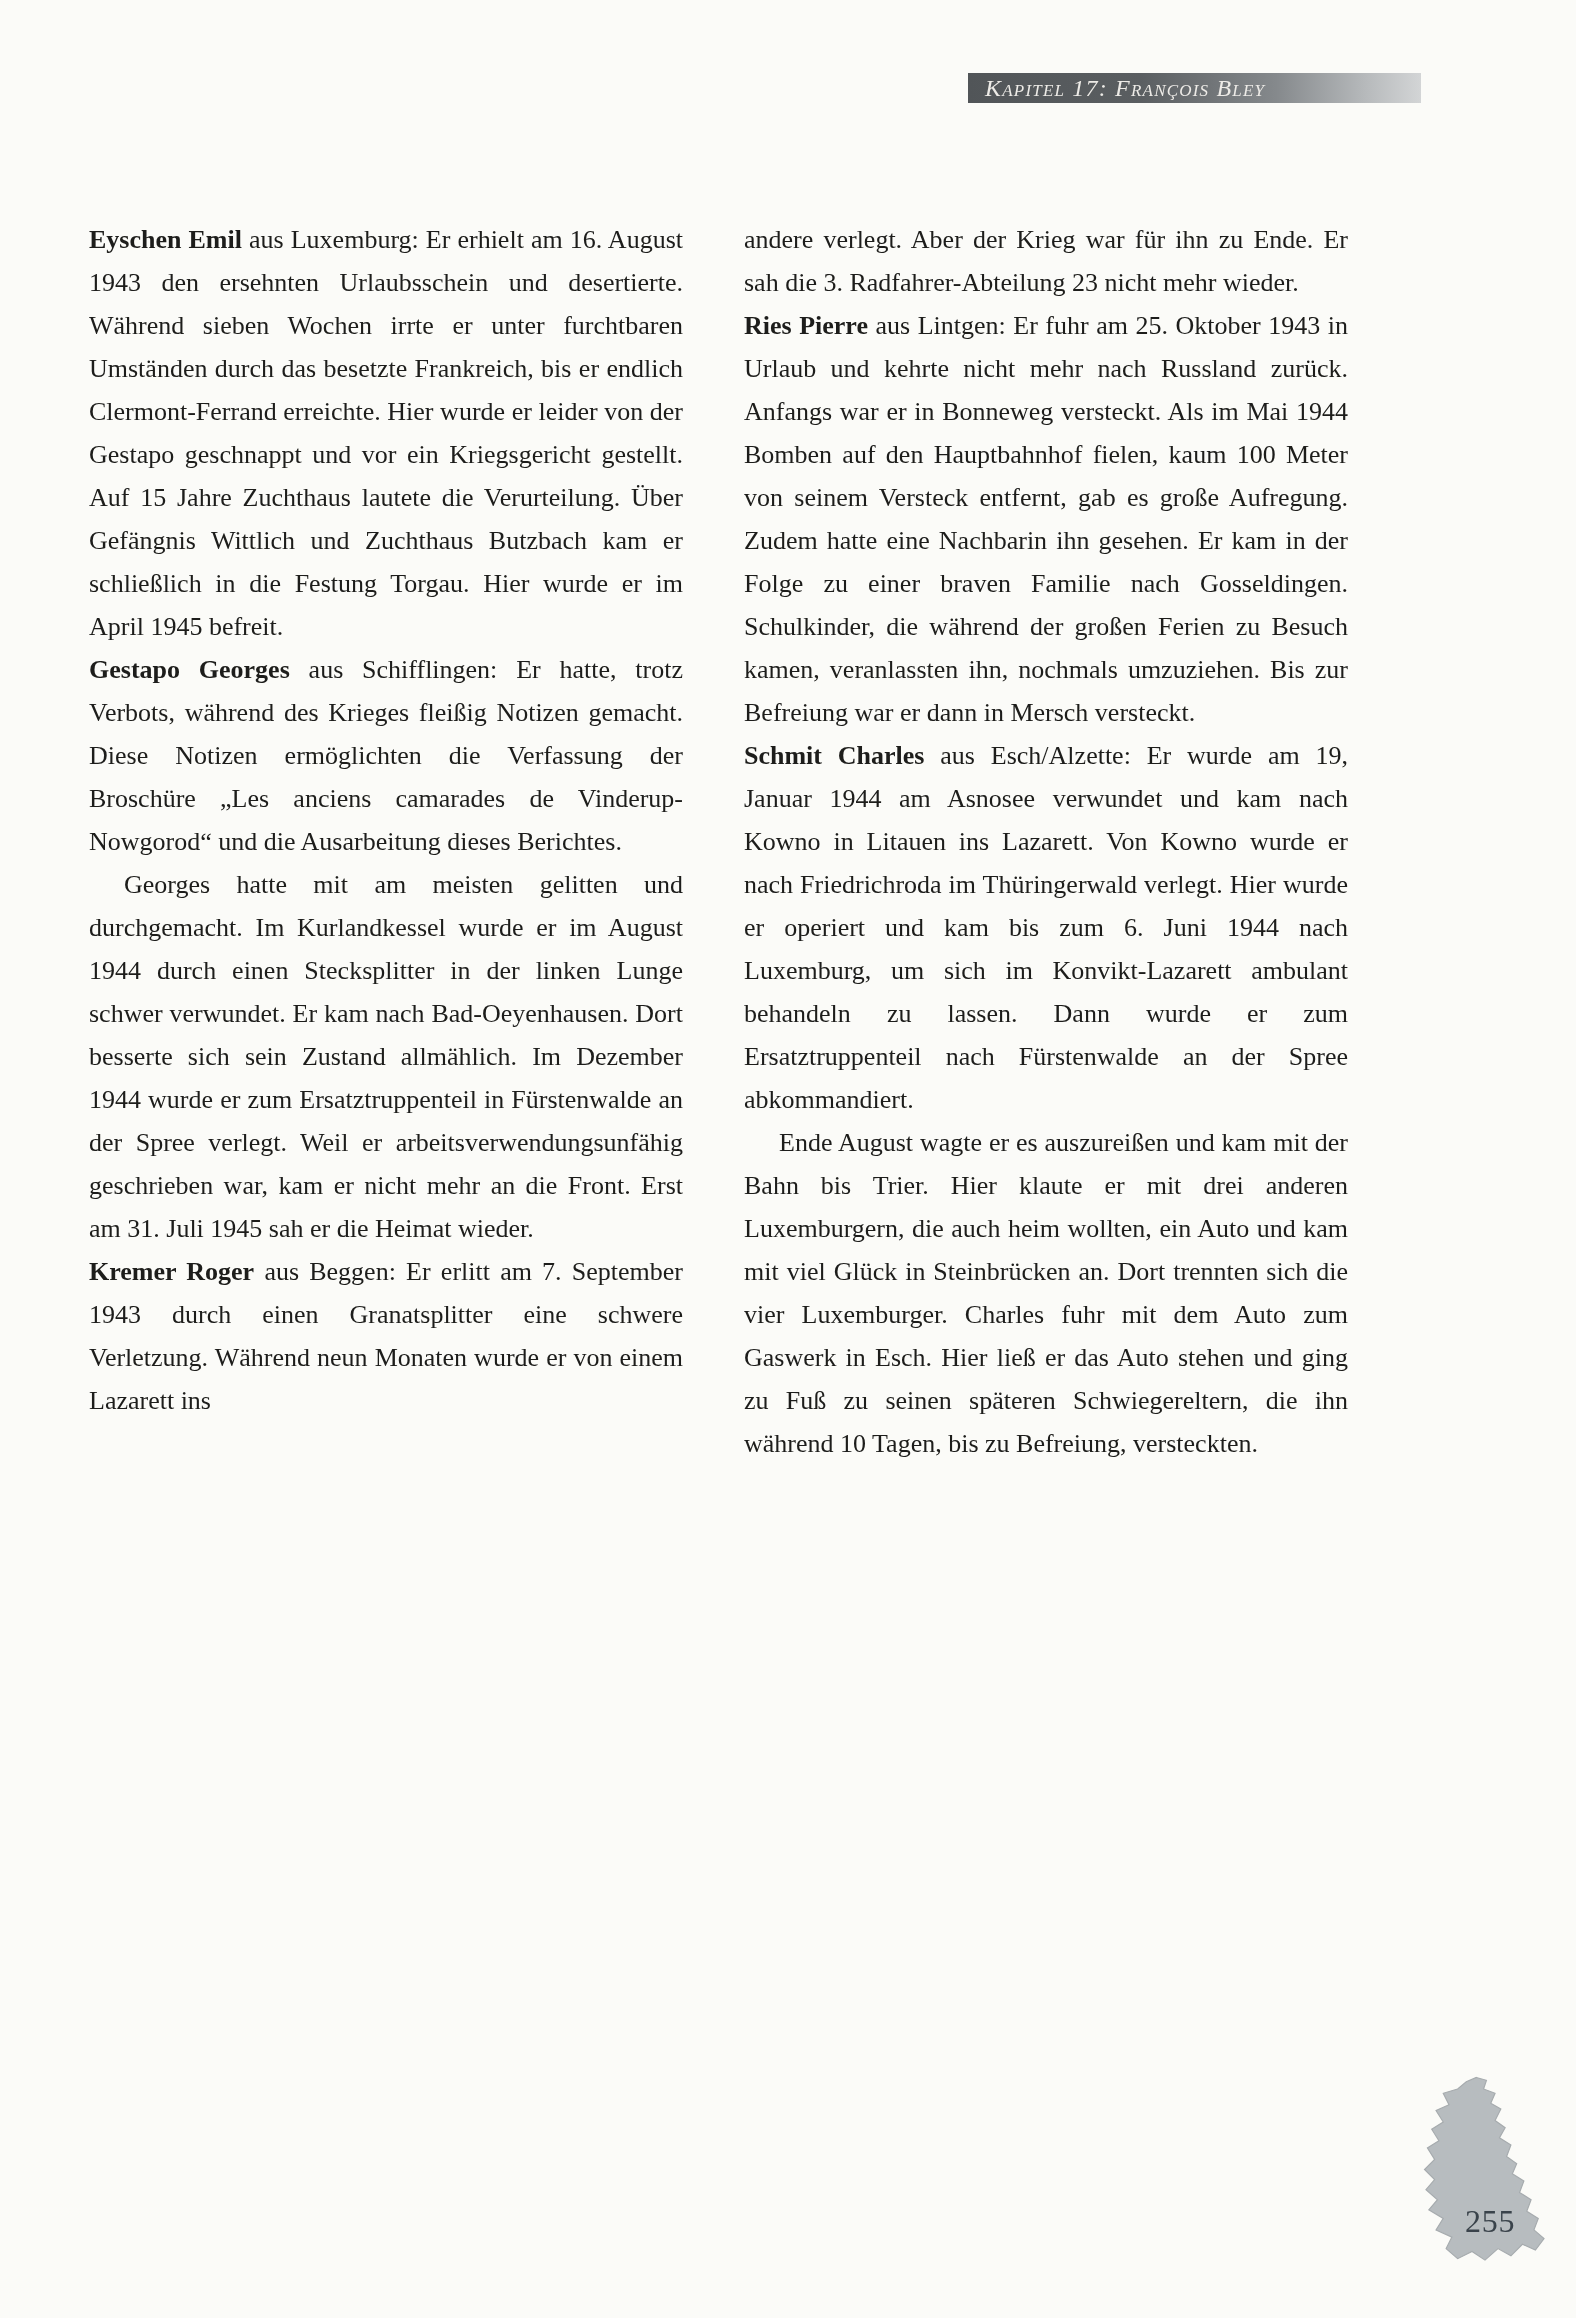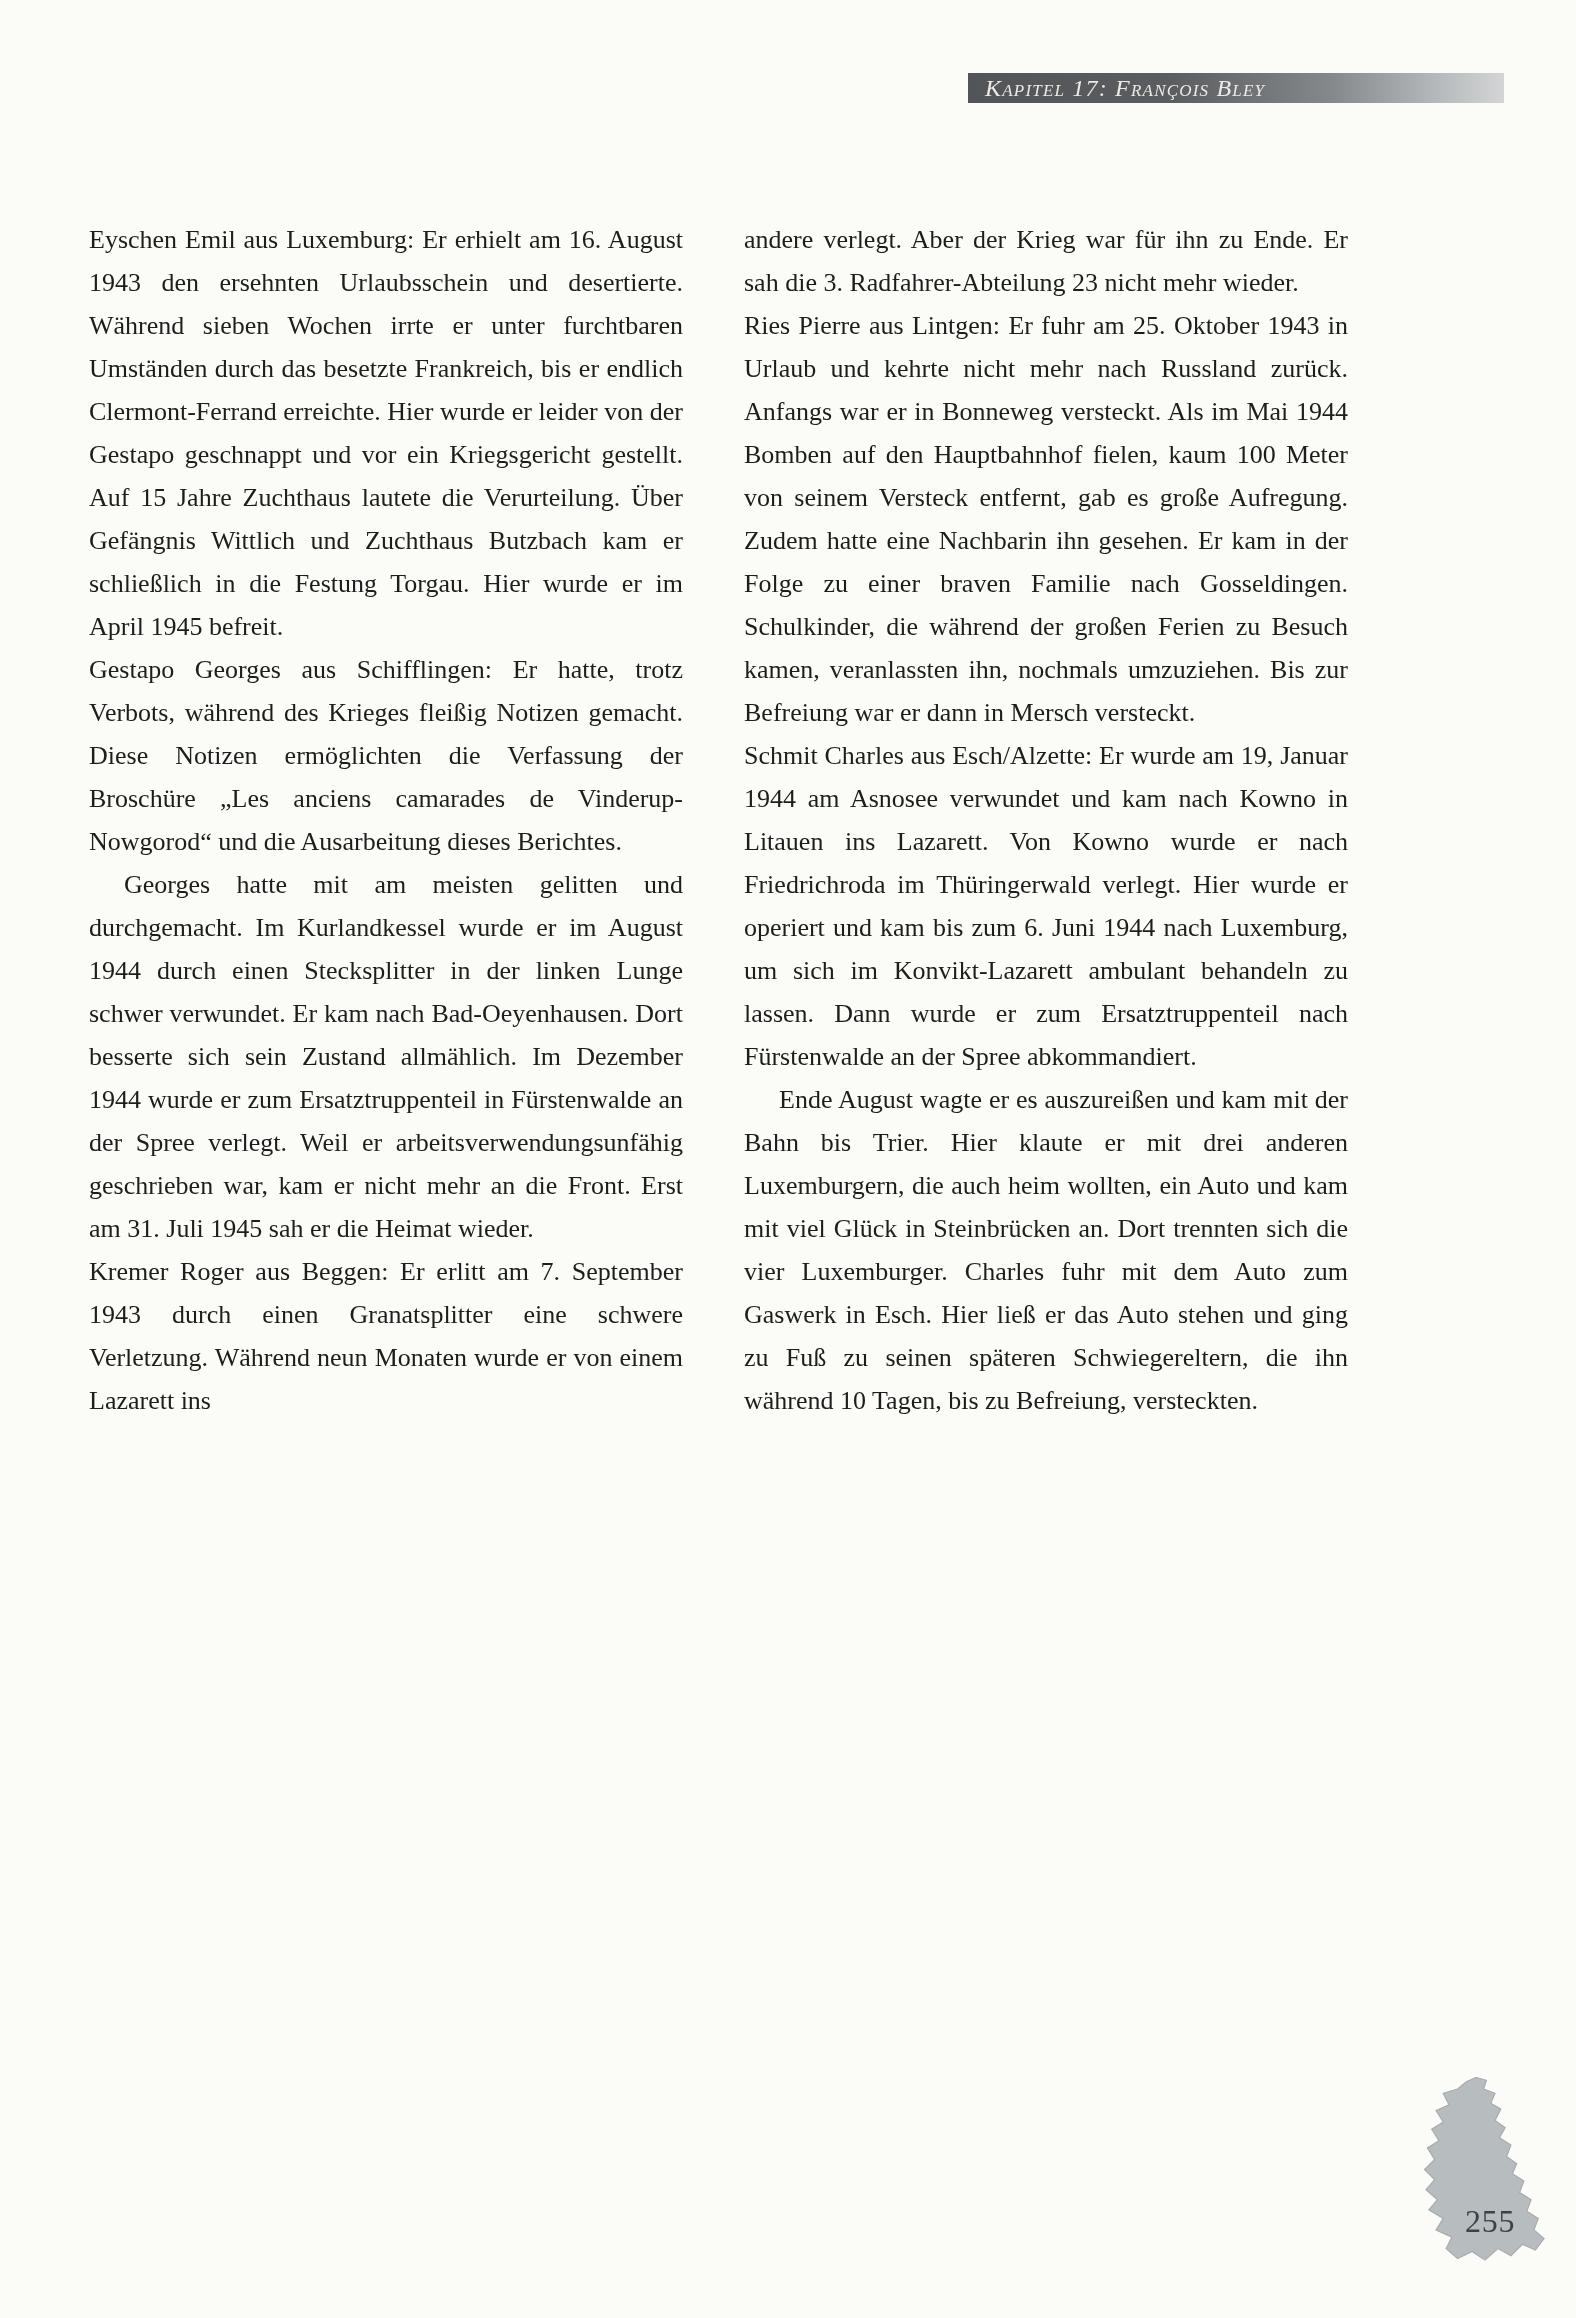--- a/index.html
+++ b/index.html
@@ -12,21 +12,21 @@
       background: #fbfbf8;
       font-family: "Liberation Serif", "DejaVu Serif", serif;
       color: #1d1d1b;
     }
 
     
     .chapter-bar {
       position: absolute;
       left: 968px;
       top: 73px;
-      width: 536px;
+      width: 453px;
       height: 30px;
       background: linear-gradient(90deg, #515558 0%, #5a5e61 38%, #85898c 68%, #b7babc 88%, #d3d5d6 100%);
       display: flex;
       align-items: center;
     }
     .chapter-title {
       margin-left: 17px;
       font-style: italic;
       font-variant: small-caps;
       font-size: 24px;
@@ -43,21 +43,21 @@
       font-size: 26px;
       line-height: 43px;
       hyphens: auto;
       -webkit-hyphens: auto;
     }
     .col-left  { left: 89px; width: 594px; }
     .col-right { left: 744px; width: 604px; }
     .col p { margin: 0; }
     .col p.gap { }
     .col p.indent { text-indent: 35px; }
-    .lead { font-weight: normal; }
+    .lead { font-weight: bold; }
 
     
     .lux-map {
       position: absolute;
       left: 1413px;
       top: 2076px;
       width: 144px;
       height: 187px;
     }
     .lux-map svg { display: block; width: 100%; height: 100%; }

